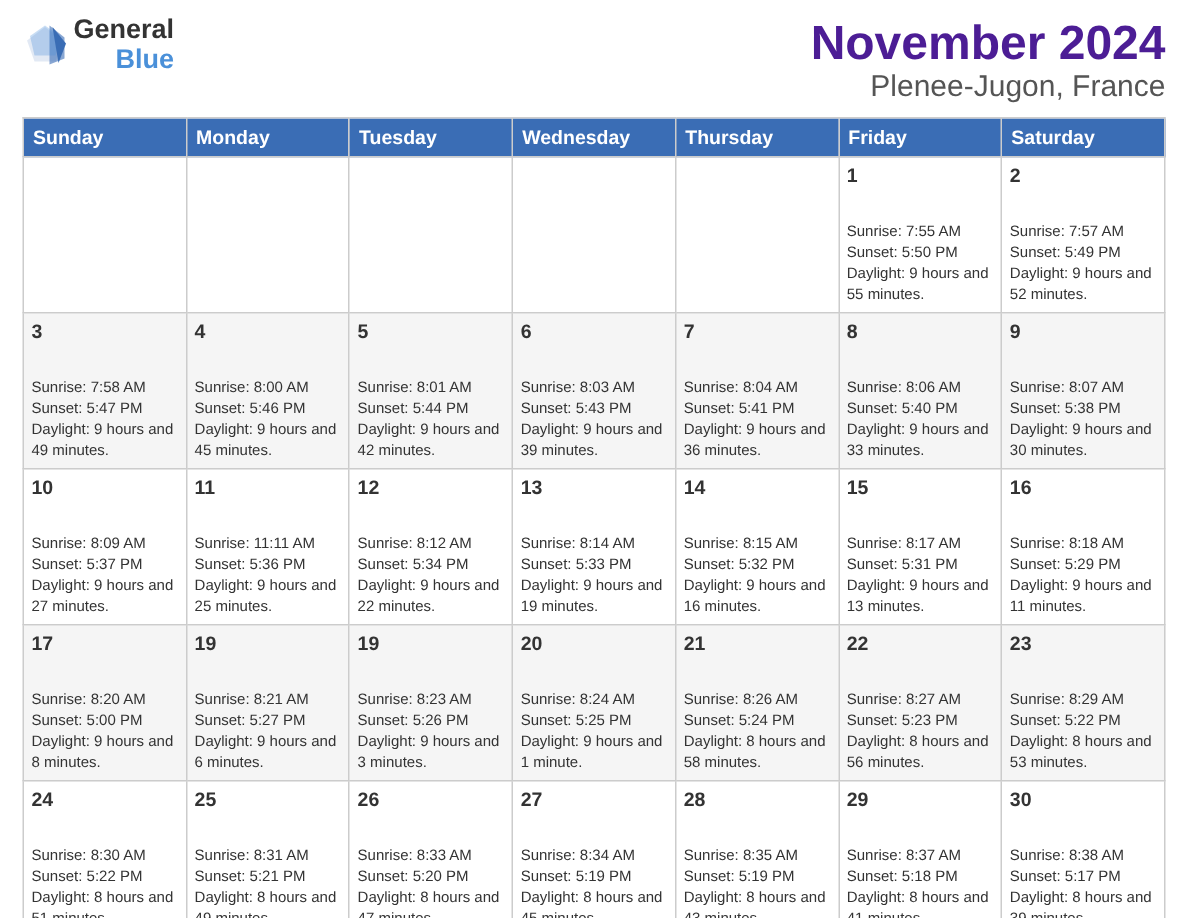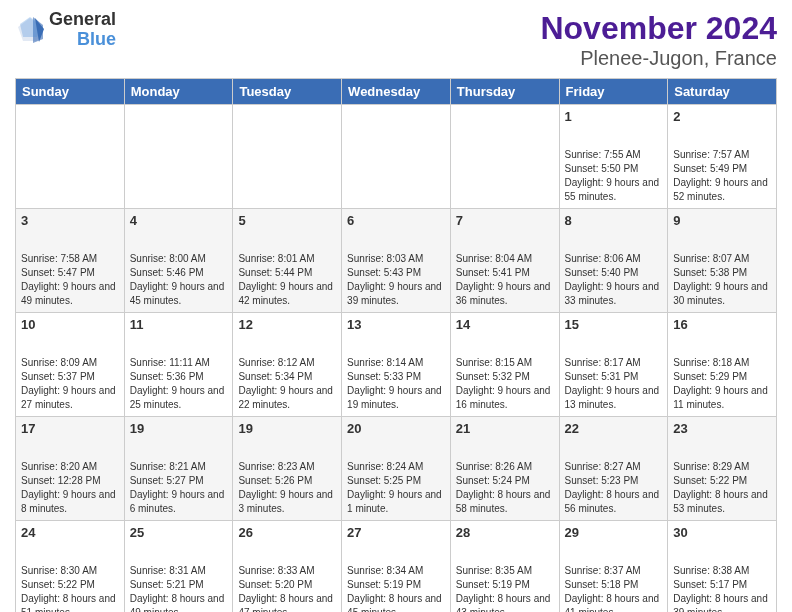--- a/index.html
+++ b/index.html
@@ -163,21 +163,21 @@
             <span class="day-num">16</span>
             <div class="day-info">Sunrise: 8:18 AM
 Sunset: 5:29 PM
 Daylight: 9 hours and 11 minutes.</div>
           </td>
         </tr>
         <tr class="row-even">
           <td>
             <span class="day-num">17</span>
             <div class="day-info">Sunrise: 8:20 AM
-Sunset: 12:28 PM
+Sunset: 5:00 PM
 Daylight: 9 hours and 8 minutes.</div>
           </td>
           <td>
             <span class="day-num">19</span>
             <div class="day-info">Sunrise: 8:21 AM
 Sunset: 5:27 PM
 Daylight: 9 hours and 6 minutes.</div>
           </td>
           <td>
             <span class="day-num">19</span>

